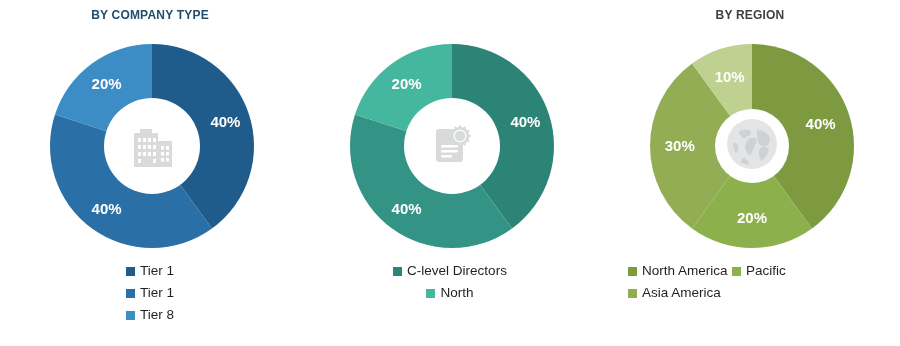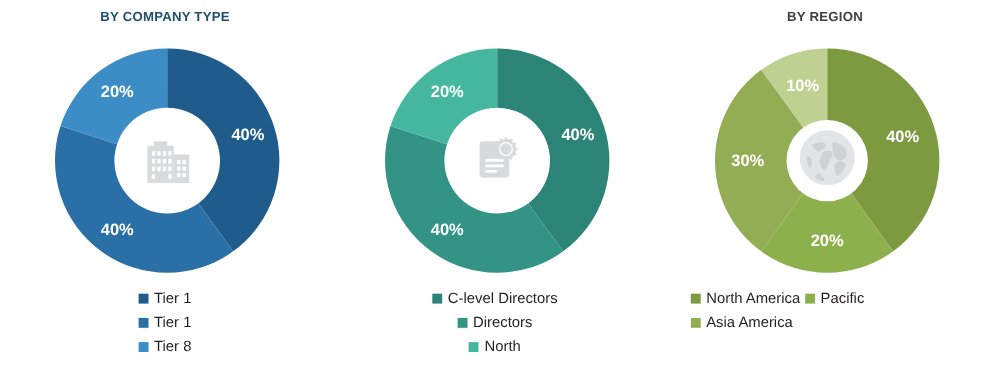--- a/index.html
+++ b/index.html
@@ -225,26 +225,20 @@
 
     <div class="legend">
       <div class="legend-row">
         <div class="legend-item">
           <span class="swatch" style="background:#2b8476"></span>
           <span class="legend-label">C-level Directors</span>
         </div>
       </div>
       <div class="legend-row">
         <div class="legend-item">
-          <span class="swatch" style="background:#339486"></span>
-          <span class="legend-label">Directors</span>
-        </div>
-      </div>
-      <div class="legend-row">
-        <div class="legend-item">
           <span class="swatch" style="background:#45b79f"></span>
           <span class="legend-label">North</span>
         </div>
       </div>
     </div>
   </div>
 
   <div class="panel panel-region">
     <div class="panel-title title-region">BY REGION</div>
 

